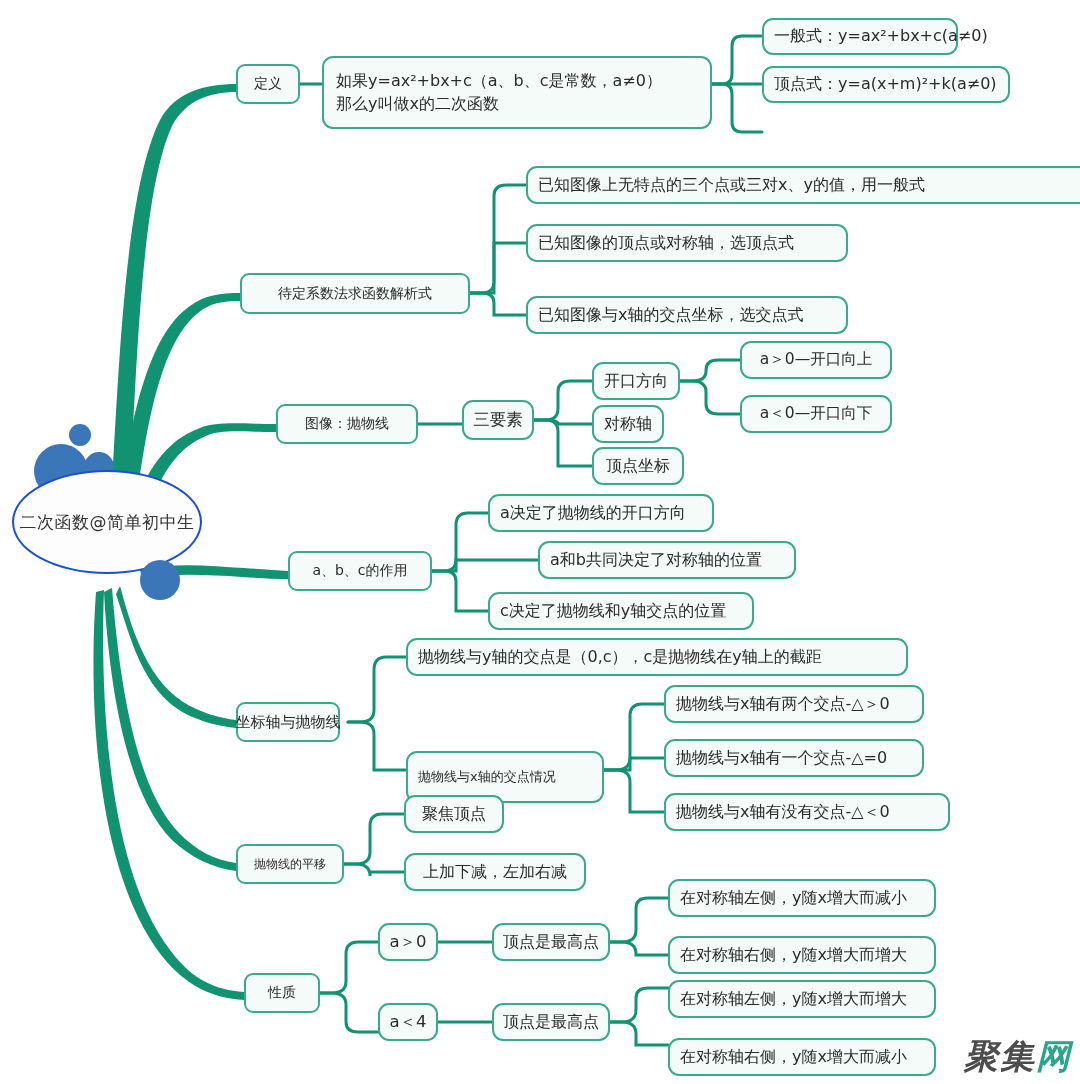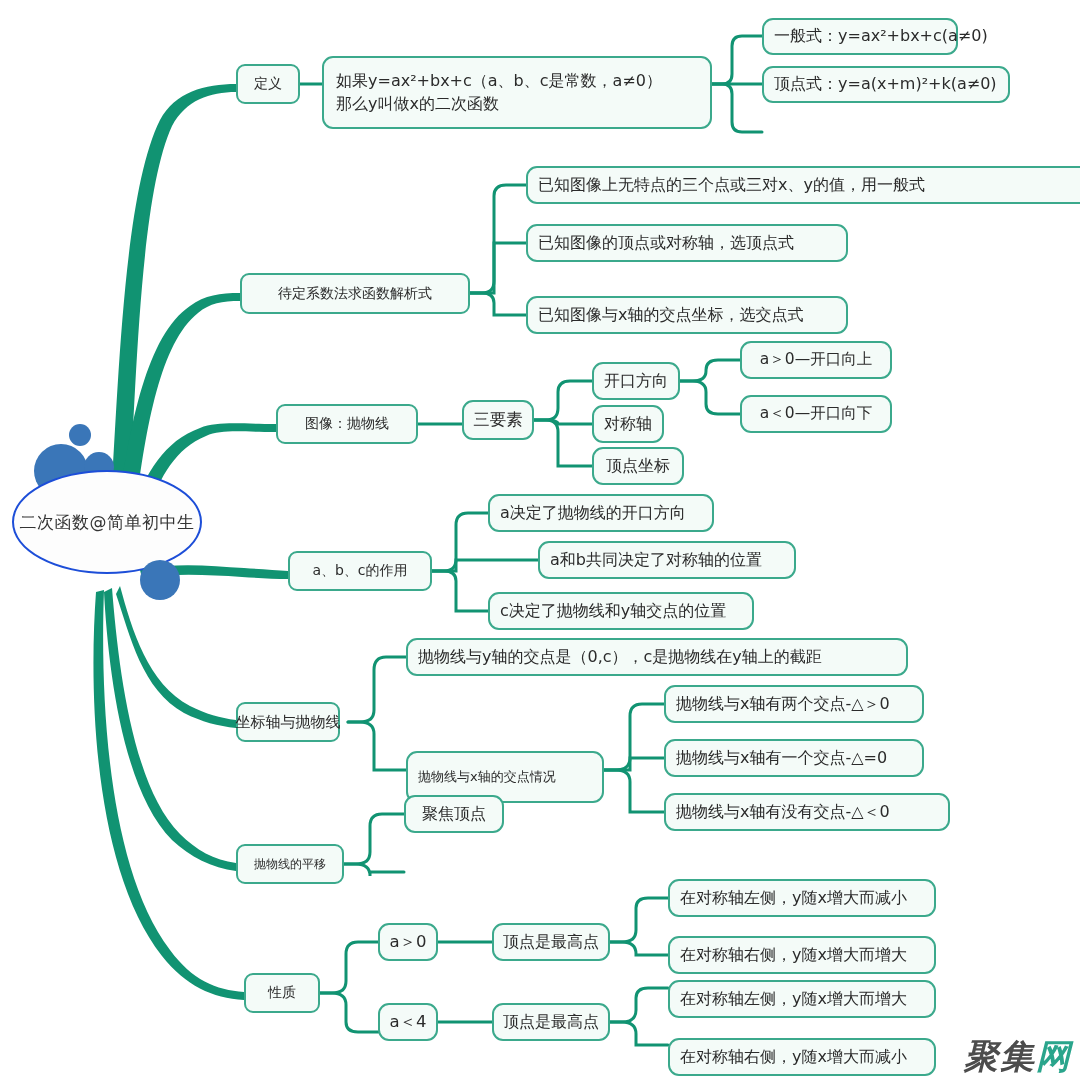--- a/index.html
+++ b/index.html
@@ -217,20 +217,21 @@
   <div class="node lvl3 left" style="left:406px;top:638px;width:502px;height:38px;">抛物线与y轴的交点是（0,c），c是抛物线在y轴上的截距</div>
   <div class="node lvl2 left" style="left:406px;top:751px;width:198px;height:52px;font-size:13px;">抛物线与x轴的交点情况</div>
 
   <div class="node lvl3 left" style="left:664px;top:685px;width:260px;height:38px;">抛物线与x轴有两个交点-△＞0</div>
   <div class="node lvl3 left" style="left:664px;top:739px;width:260px;height:38px;">抛物线与x轴有一个交点-△=0</div>
   <div class="node lvl3 left" style="left:664px;top:793px;width:286px;height:38px;">抛物线与x轴有没有交点-△＜0</div>
 
   <div class="node lvl1" style="left:236px;top:844px;width:108px;height:40px;font-size:12px;">抛物线的平移</div>
 
   <div class="node lvl3" style="left:404px;top:795px;width:100px;height:38px;">聚焦顶点</div>
+  <div class="node lvl3" style="left:404px;top:853px;width:182px;height:38px;">上加下减，左加右减</div>
 
   <div class="node lvl1" style="left:244px;top:973px;width:76px;height:40px;">性质</div>
 
   <div class="node lvl2" style="left:378px;top:923px;width:60px;height:38px;">a＞0</div>
   <div class="node lvl2" style="left:378px;top:1003px;width:60px;height:38px;">a＜4</div>
 
   <div class="node lvl3" style="left:492px;top:923px;width:118px;height:38px;">顶点是最高点</div>
   <div class="node lvl3" style="left:492px;top:1003px;width:118px;height:38px;">顶点是最高点</div>
 
   <div class="node lvl3 left" style="left:668px;top:879px;width:268px;height:38px;">在对称轴左侧，y随x增大而减小</div>

